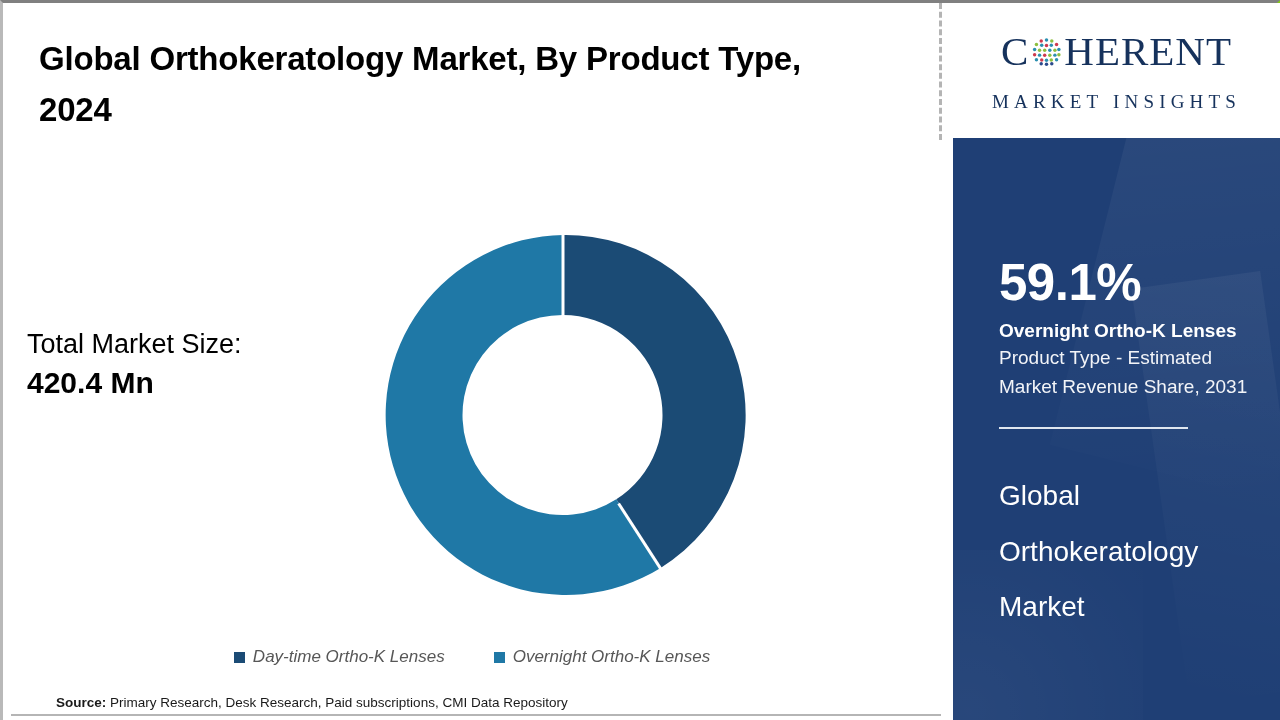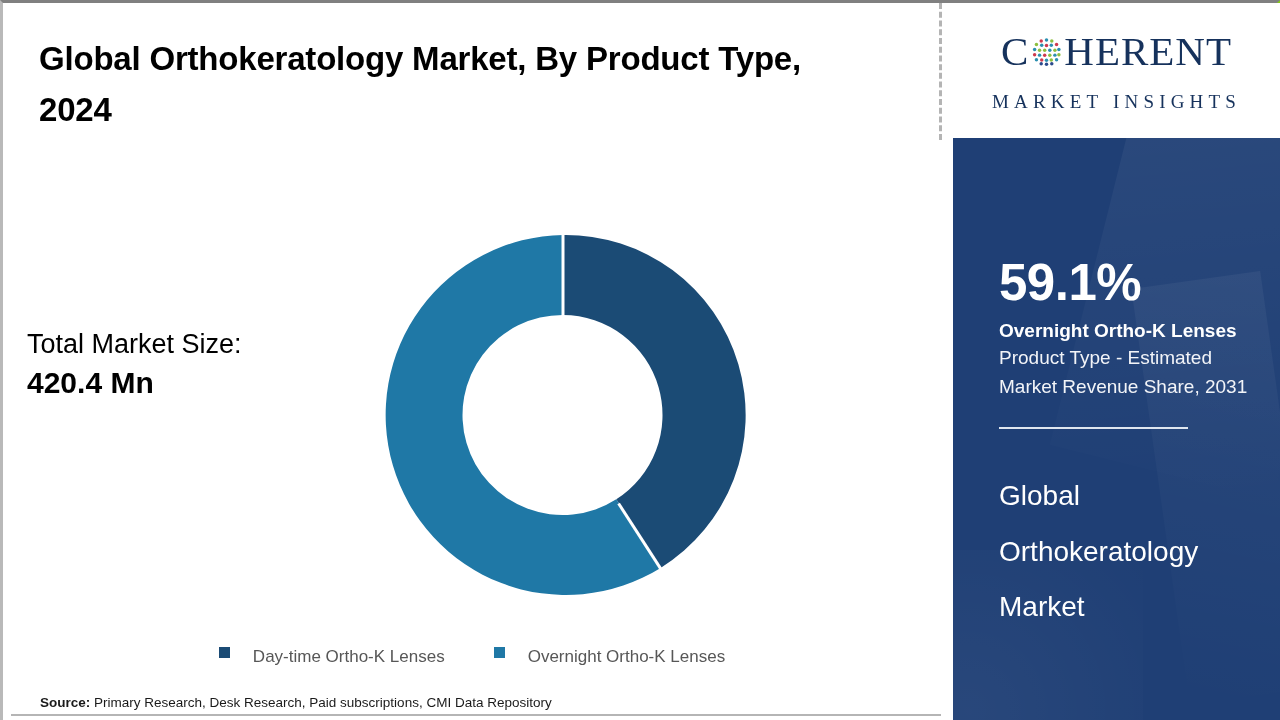--- a/index.html
+++ b/index.html
@@ -72,33 +72,33 @@
   
   .legend {
     position:absolute;
     left:0; top:644px;
     width:938px;
     display:flex;
     justify-content:center;
     align-items:center;
     gap:49px;
   }
-  .legend-item { display:flex; gap:23px; }
+  .legend-item { display:flex; align-items:center; gap:8px;font-style:italic; }
   .legend-swatch { width:11px; height:11px; display:inline-block; }
   .legend-text { font-size:17px; color:#575757; }
 
   
   .source-row {
     position:absolute;
     left:37px; top:692px;
     font-size:13.5px;
     color:#1a1a1a;
     white-space:nowrap;
   }
-  .source-row b { font-weight:bold; }
+  .source-row b { font-weight:bold;margin-left:16px; }
   .source-rule {
     position:absolute;
     left:8px; top:711px;
     width:930px; height:2px;
     background:#b5b5b5;
   }
 
   
   .dashed-sep {
     position:absolute;

